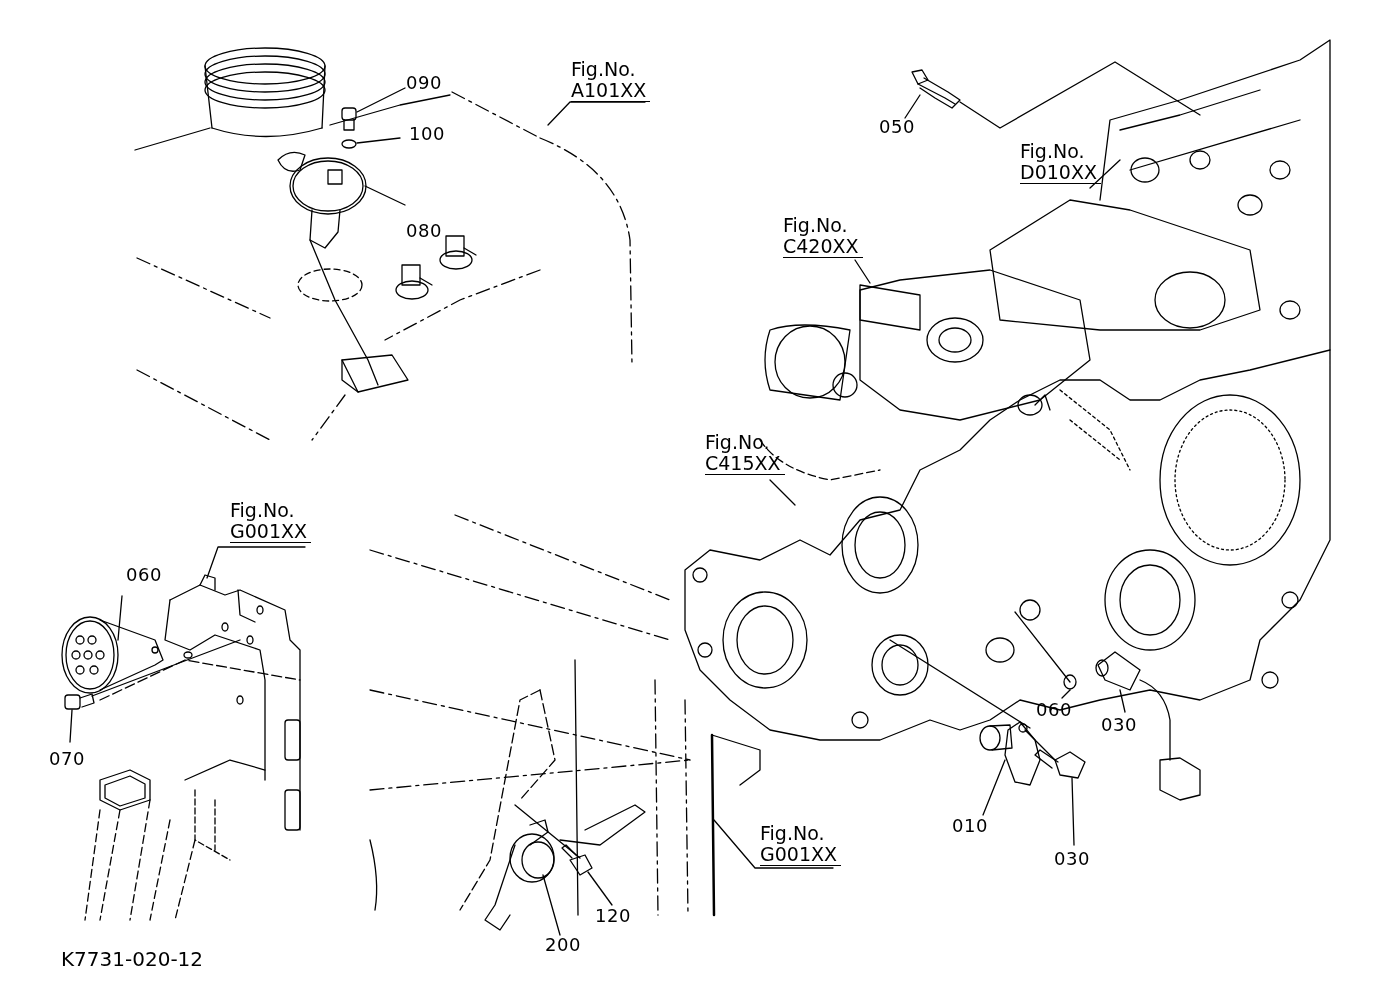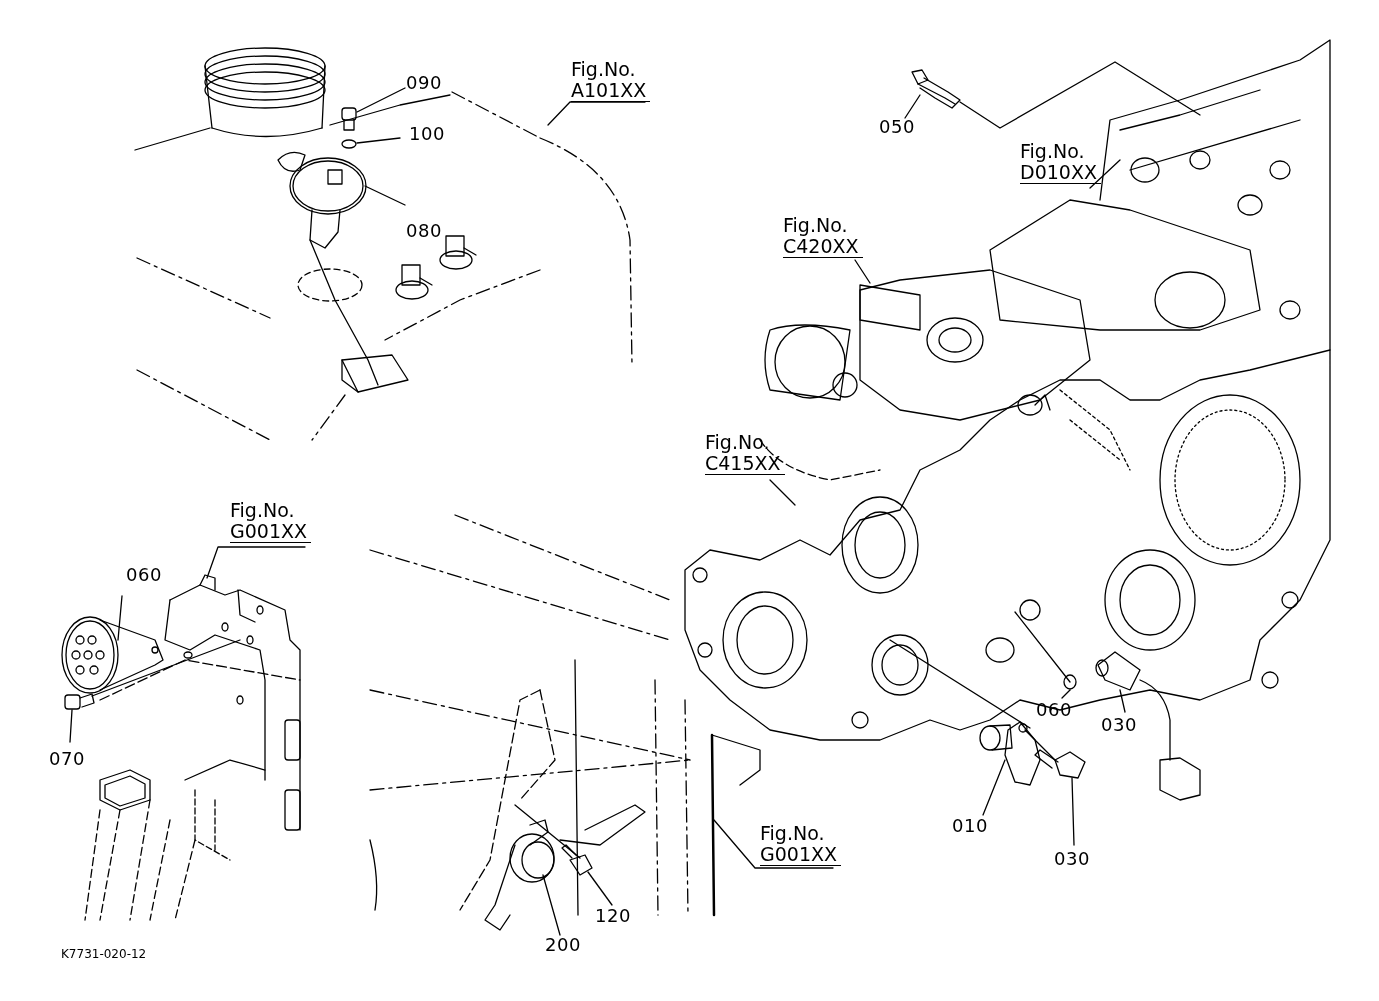--- a/index.html
+++ b/index.html
@@ -2,21 +2,21 @@
 <html><head>
 <meta charset="utf-8">
 <style>
   html, body { margin: 0; padding: 0; background: #ffffff; }
   body { width: 1379px; height: 1001px; position: relative; overflow: hidden;
          font-family: "DejaVu Sans", sans-serif; color: #000; }
   #canvas { position: absolute; left: 0; top: 0; }
   .part-label { position: absolute; font-size: 18px; letter-spacing: 0.5px; line-height: 1; }
   .fig-ref { position: absolute; font-size: 19px; line-height: 21px; }
   .fig-ref .fig-code { display: block; border-bottom: 1.5px solid #000; padding-right: 4px; text-align: right; }
-  .drawing-id { position: absolute; font-size: 12px; }
+  .drawing-id { position: absolute; font-size: 20px; }
 </style>
 </head>
 <body>
 
 <svg id="canvas" width="1379" height="1001" viewBox="0 0 1379 1001" fill="none" stroke="#000" stroke-width="1.3" stroke-linejoin="round" stroke-linecap="round">
 
   <g>
     <path d="M135,150 L210,128 M330,125 L400,105 L450,95"></path>
     <path d="M452,92 L540,138" stroke-dasharray="14,5,3,5"></path>
     <path d="M540,138 Q620,170 630,240 L632,365" stroke-dasharray="14,5,3,5"></path>

